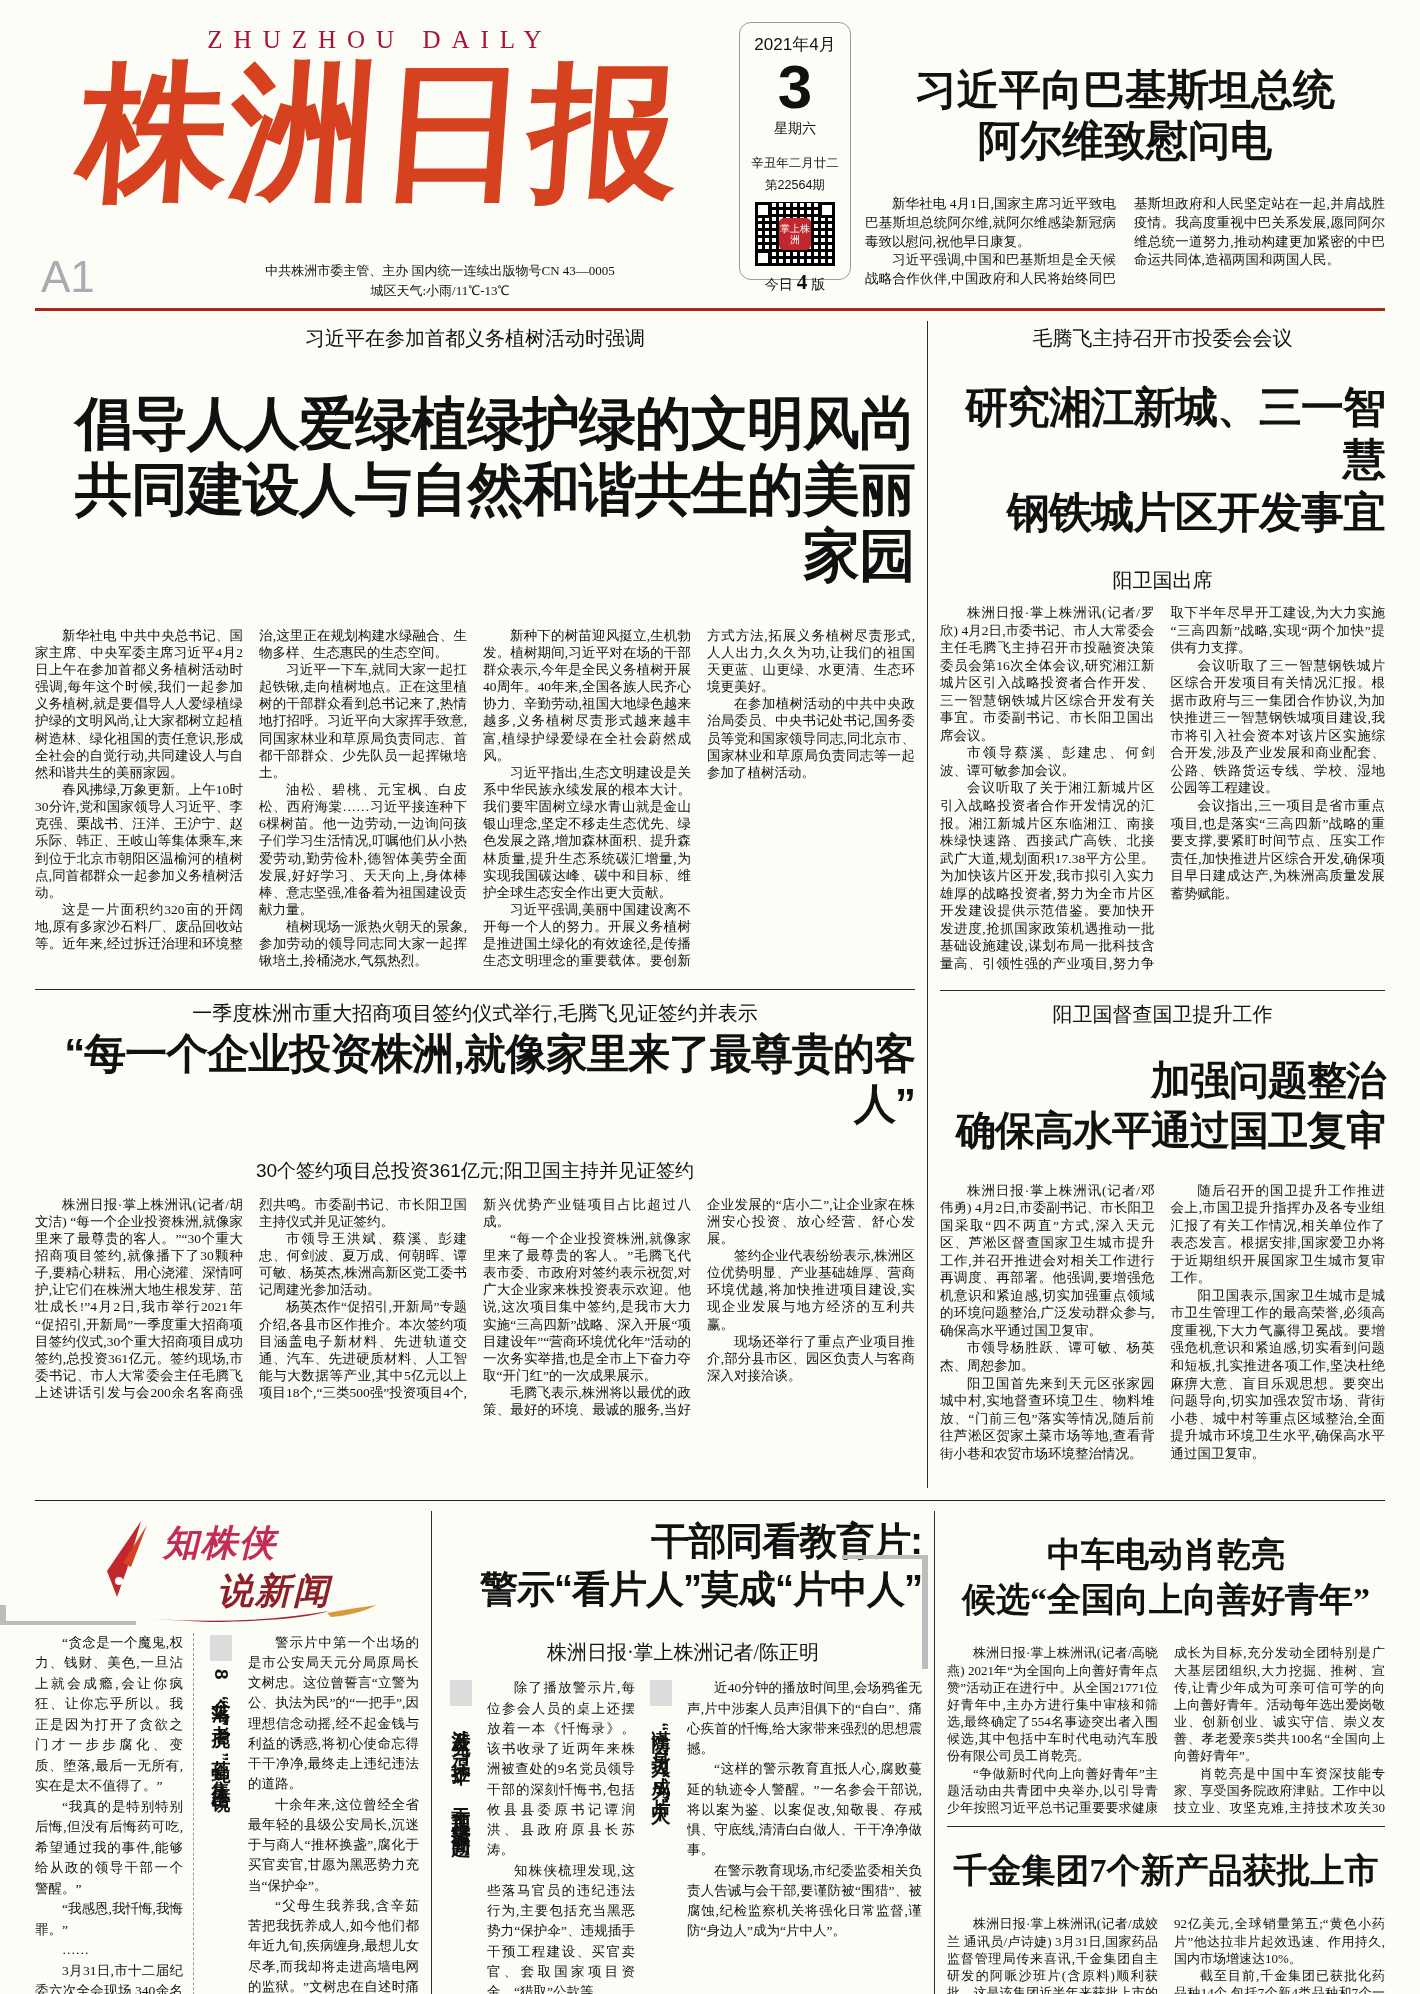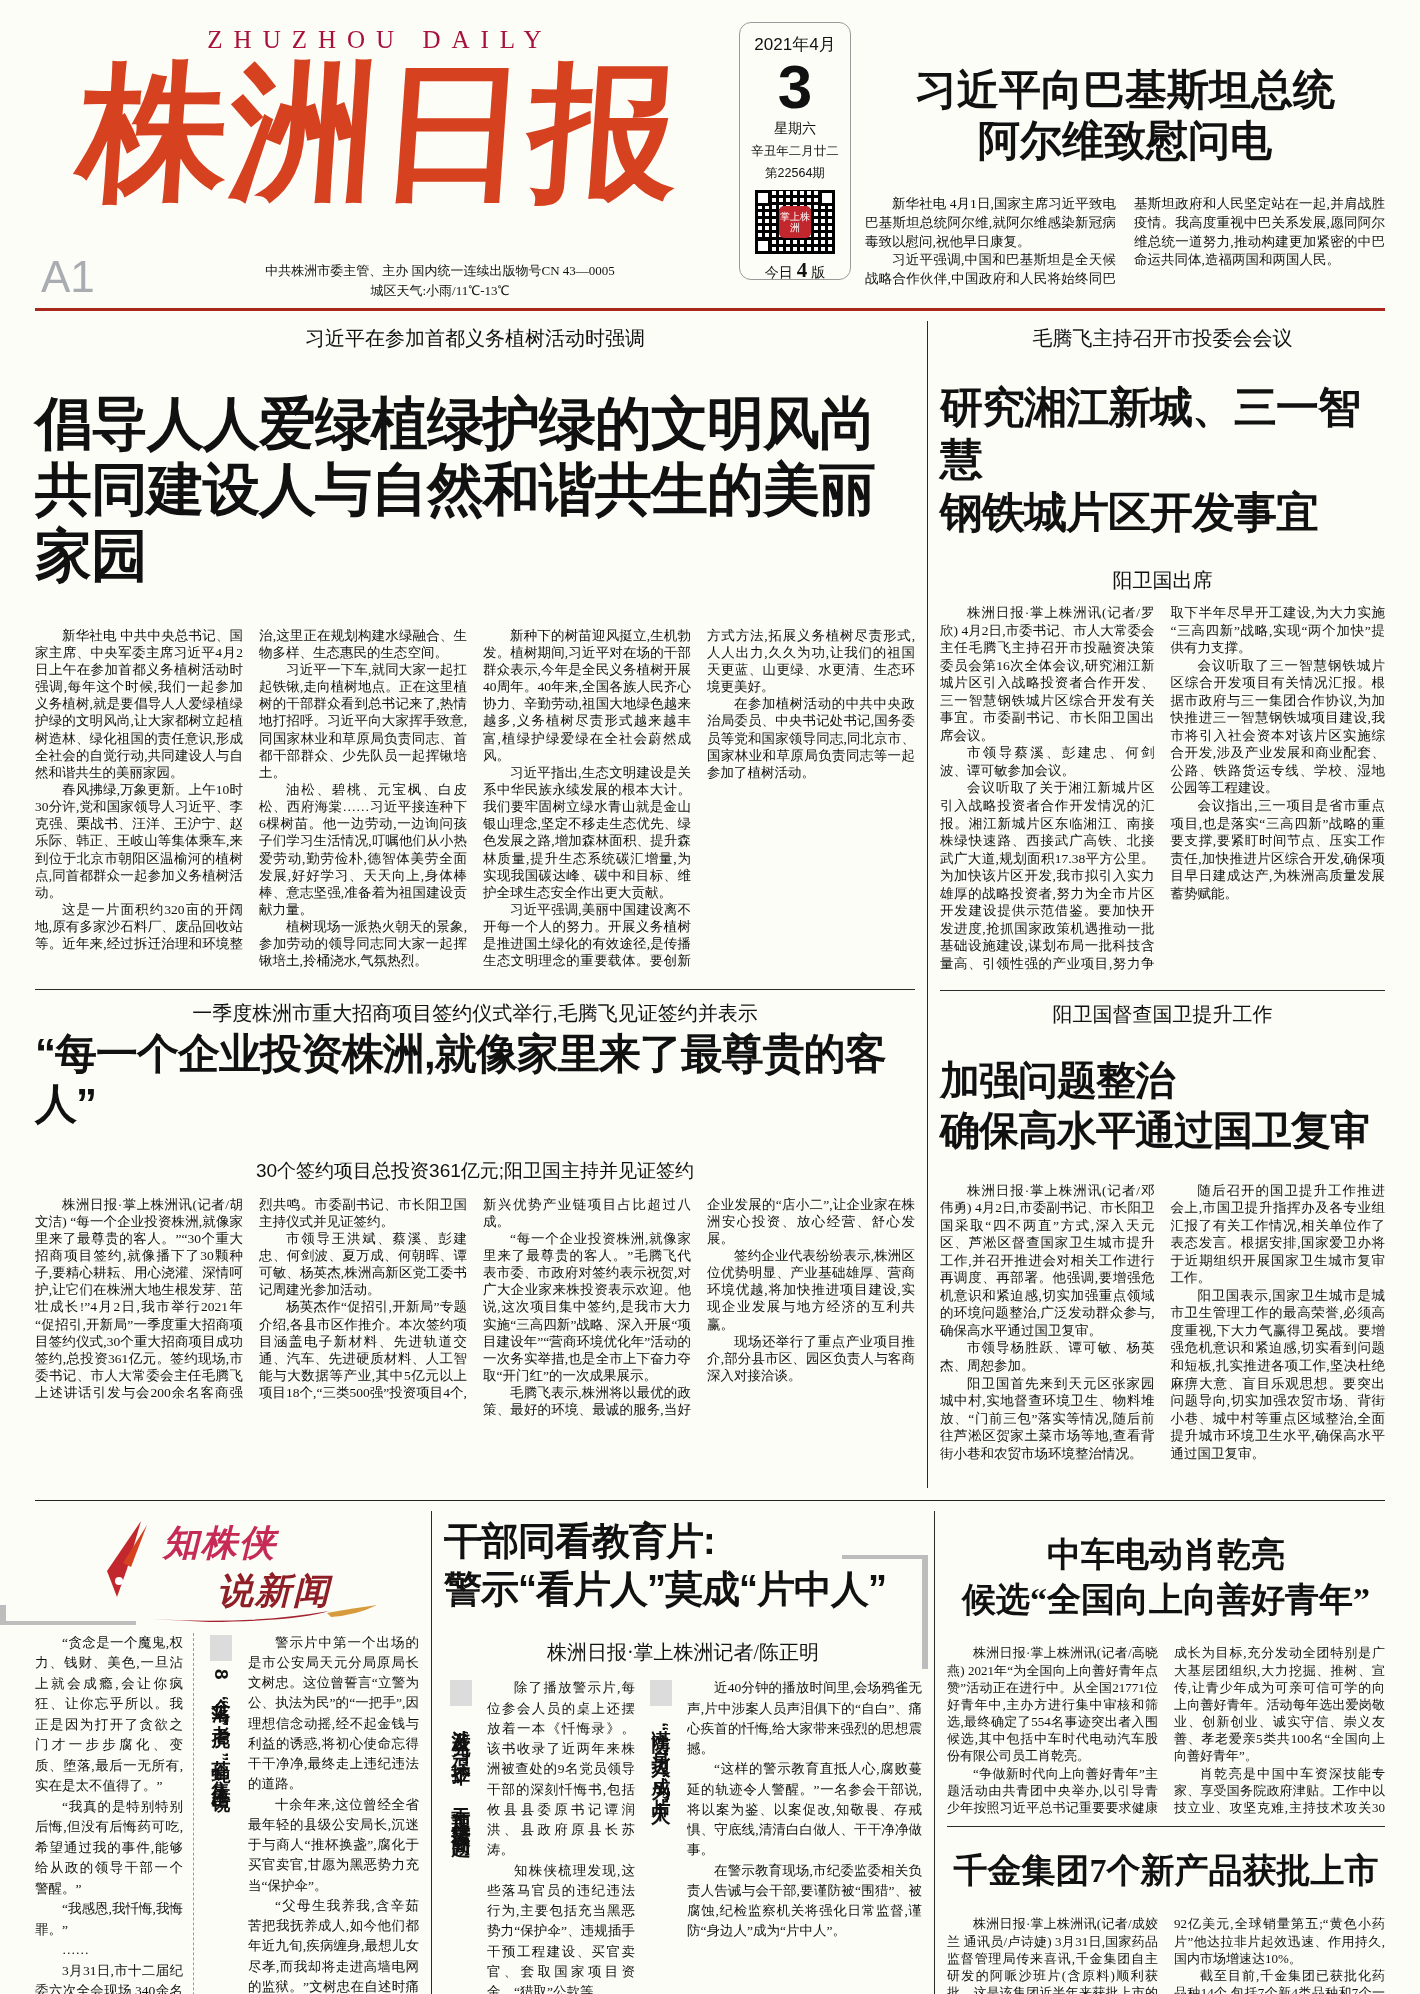--- a/index.html
+++ b/index.html
@@ -14,42 +14,42 @@
            text-align:center;transform:skewX(-4deg);letter-spacing:2px;white-space:nowrap;}
   .page-label{position:absolute;left:6px;bottom:-2px;font-family:"Liberation Sans",sans-serif;
               font-size:44px;color:#a9adb2;}
   .mast-info{position:absolute;left:120px;right:0;bottom:0;text-align:center;font-size:13px;line-height:1.5;}
   
   .datebox{flex:none;width:112px;height:258px;border:1.5px solid #9a9a9a;border-radius:12px;
            text-align:center;padding:10px 4px;box-sizing:border-box;font-family:"Liberation Sans",sans-serif;}
   .db-ym{font-size:17px;}
   .db-day{font-size:62px;font-weight:700;line-height:1.0;}
   .db-week{font-size:14px;margin-top:2px;}
-  .db-lunar{font-size:12.5px;margin-top:5px;}
+  .db-lunar{font-size:12.5px;margin-top:17px;}
   .db-issue{font-size:12.5px;margin-top:5px;}
   .qr{position:relative;width:80px;height:64px;margin:8px auto 4px;
       background:repeating-linear-gradient(0deg,#000 0 3px,transparent 3px 7px),
                  repeating-linear-gradient(90deg,#000 0 3px,#fff 3px 7px);}
   .qr .corner{position:absolute;width:16px;height:16px;background:#fff;border:3px solid #000;box-sizing:border-box;}
   .qr .c1{left:0;top:0;} .qr .c2{right:0;top:0;} .qr .c3{left:0;bottom:0;}
   .qr-seal{position:absolute;left:50%;top:50%;transform:translate(-50%,-50%);width:30px;height:30px;
            background:#c1272d;border-radius:5px;color:#fff;font-size:10px;line-height:1.15;
            display:flex;align-items:center;justify-content:center;text-align:center;padding:1px;}
   .db-edition{font-size:14px;margin-top:2px;}
   .db-edition b{font-size:21px;font-family:"Liberation Serif",serif;}
   
   .tr-story{flex:1;min-width:0;padding-top:14px;}
   .tr-h{font-family:"Liberation Sans",sans-serif;font-weight:700;font-size:42px;line-height:1.22;
         text-align:center;letter-spacing:0px;}
   .tr-body{margin-top:14px;height:108px;column-count:2;column-gap:18px;column-fill:auto;overflow:hidden;
            font-size:13.5px;line-height:1.4;text-align:justify;}
   .red-rule{height:3px;background:#a8281c;margin:8px 0 10px;}
   
   .kicker{text-align:center;font-size:20px;font-family:"Liberation Sans",sans-serif;margin:4px 0 2px;}
-  .bighead{font-family:"Liberation Sans",sans-serif;font-weight:700;text-align:left;letter-spacing:-1px;}
+  .bighead{font-family:"Liberation Sans",sans-serif;font-weight:700;text-align:right;letter-spacing:-1px;}
   .body p{margin:0;text-indent:2em;}
   .bcols{column-fill:auto;overflow:hidden;text-align:justify;}
   hr.sep{border:none;border-top:1px solid #2a2a2a;margin:10px 0;}
   .vrule{width:1px;background:#2a2a2a;flex:none;}
   
   .mid-grid{display:flex;gap:12px;}
   .left-stack{width:880px;flex:none;}
   .right-stack{flex:1;min-width:0;}
   .main-h{font-size:57px;line-height:1.16;}
   .main-body{margin-top:14px;height:352px;column-count:4;column-gap:16px;font-size:13.5px;line-height:1.27;}

